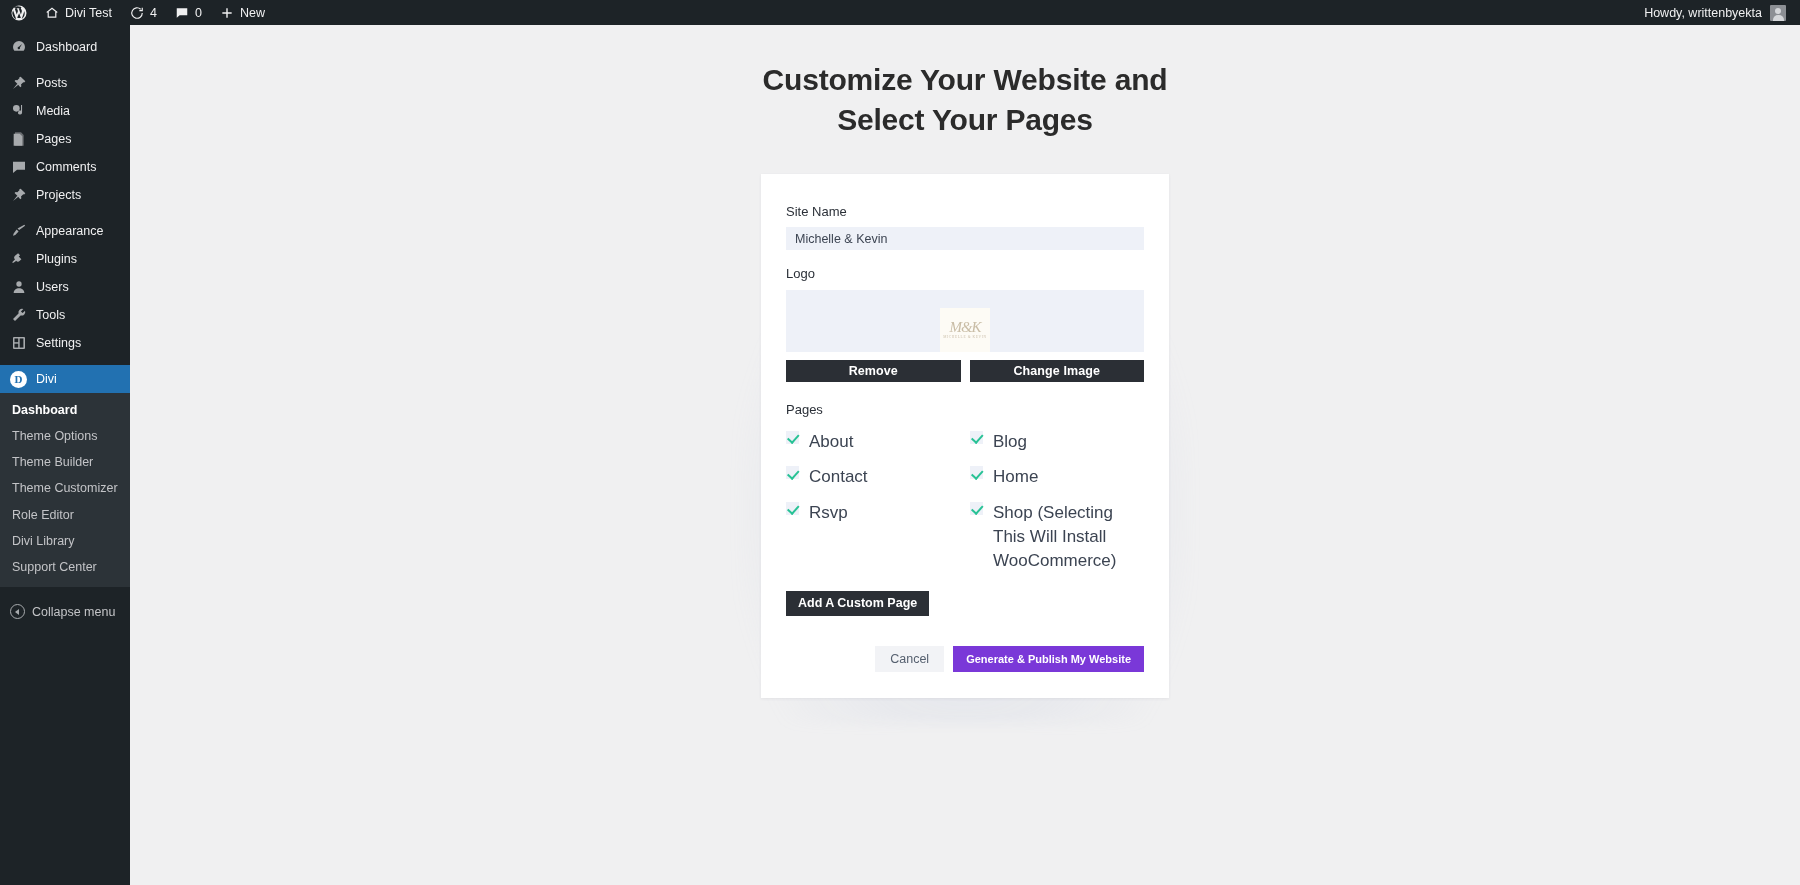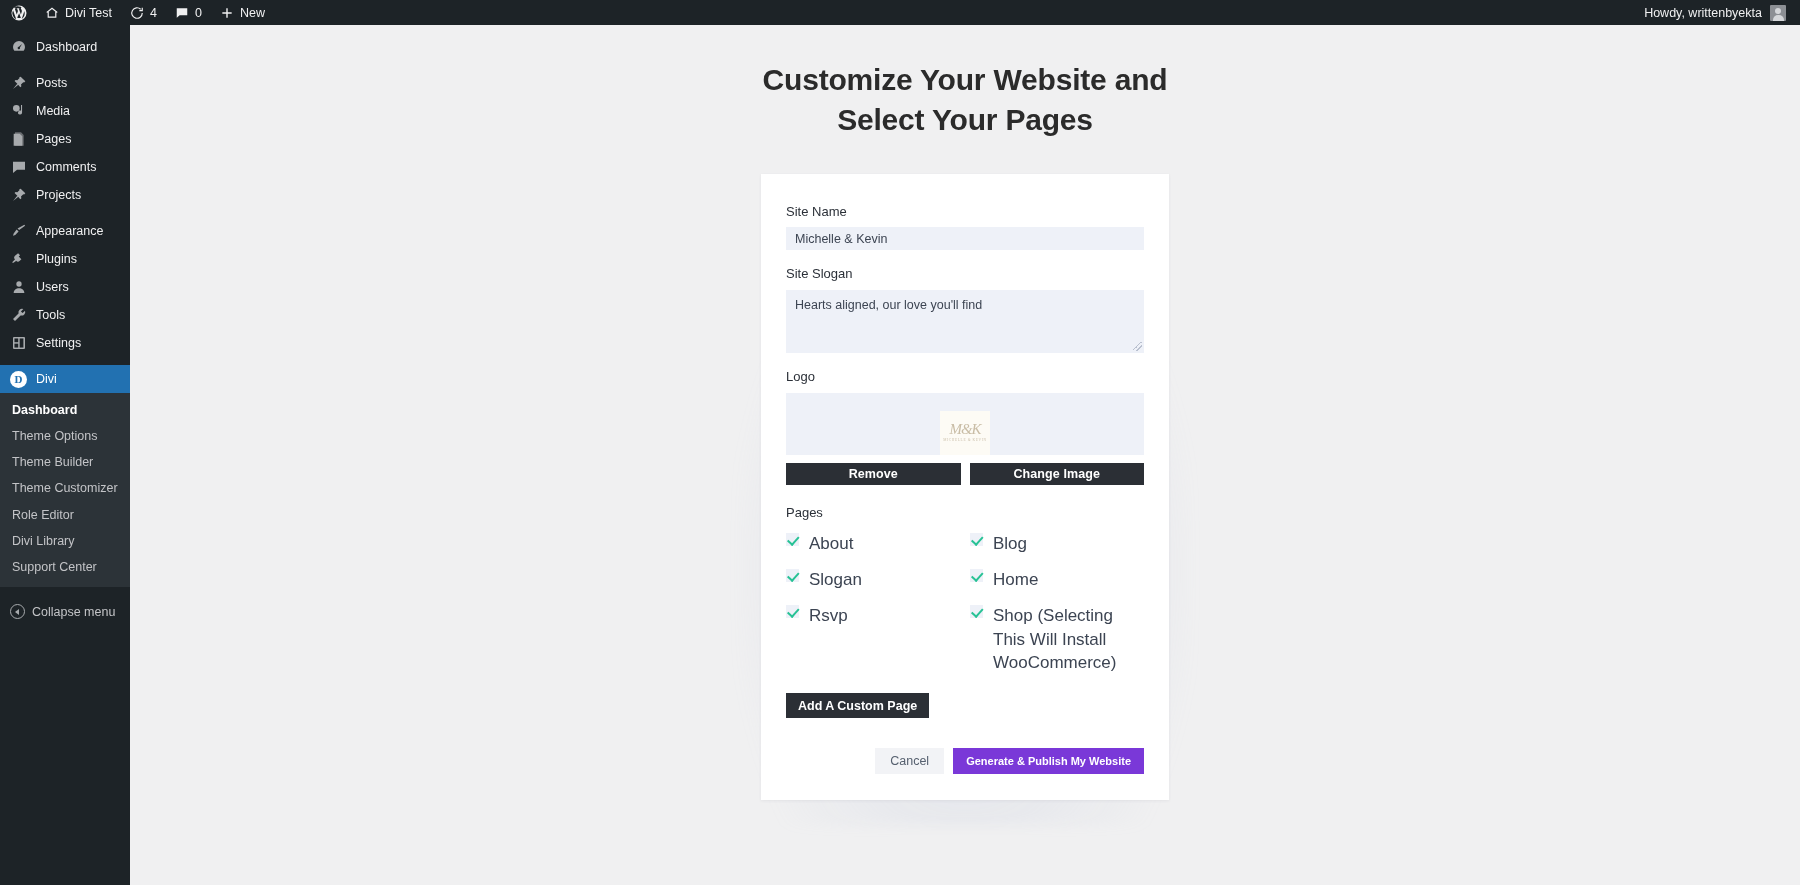--- a/index.html
+++ b/index.html
@@ -529,27 +529,20 @@
 
         
         <div class="field-group">
           <div class="field-label">Site Name</div>
           <div class="text-input">
             <span>Michelle &amp; Kevin</span>
           </div>
         </div>
 
         
-        <div class="field-group">
-          <div class="field-label">Site Slogan</div>
-          <div class="textarea-box">
-            <span>Hearts aligned, our love you'll find</span>
-            <span class="resize-grip"></span>
-          </div>
-        </div>
 
         
         <div class="field-group">
           <div class="field-label">Logo</div>
           <div class="logo-box">
             <div class="logo-thumb">
               <span class="mono">M&amp;K<small>MICHELLE &amp; KEVIN</small></span>
             </div>
           </div>
           <div class="btn-row">
@@ -564,21 +557,21 @@
           <label class="page-item">
             <span class="chk"></span>
             <span class="plabel">About</span>
           </label>
           <label class="page-item">
             <span class="chk"></span>
             <span class="plabel">Blog</span>
           </label>
           <label class="page-item">
             <span class="chk"></span>
-            <span class="plabel">Slogan</span>
+            <span class="plabel">Contact</span>
           </label>
           <label class="page-item">
             <span class="chk"></span>
             <span class="plabel">Home</span>
           </label>
           <label class="page-item">
             <span class="chk"></span>
             <span class="plabel">Rsvp</span>
           </label>
           <label class="page-item">

